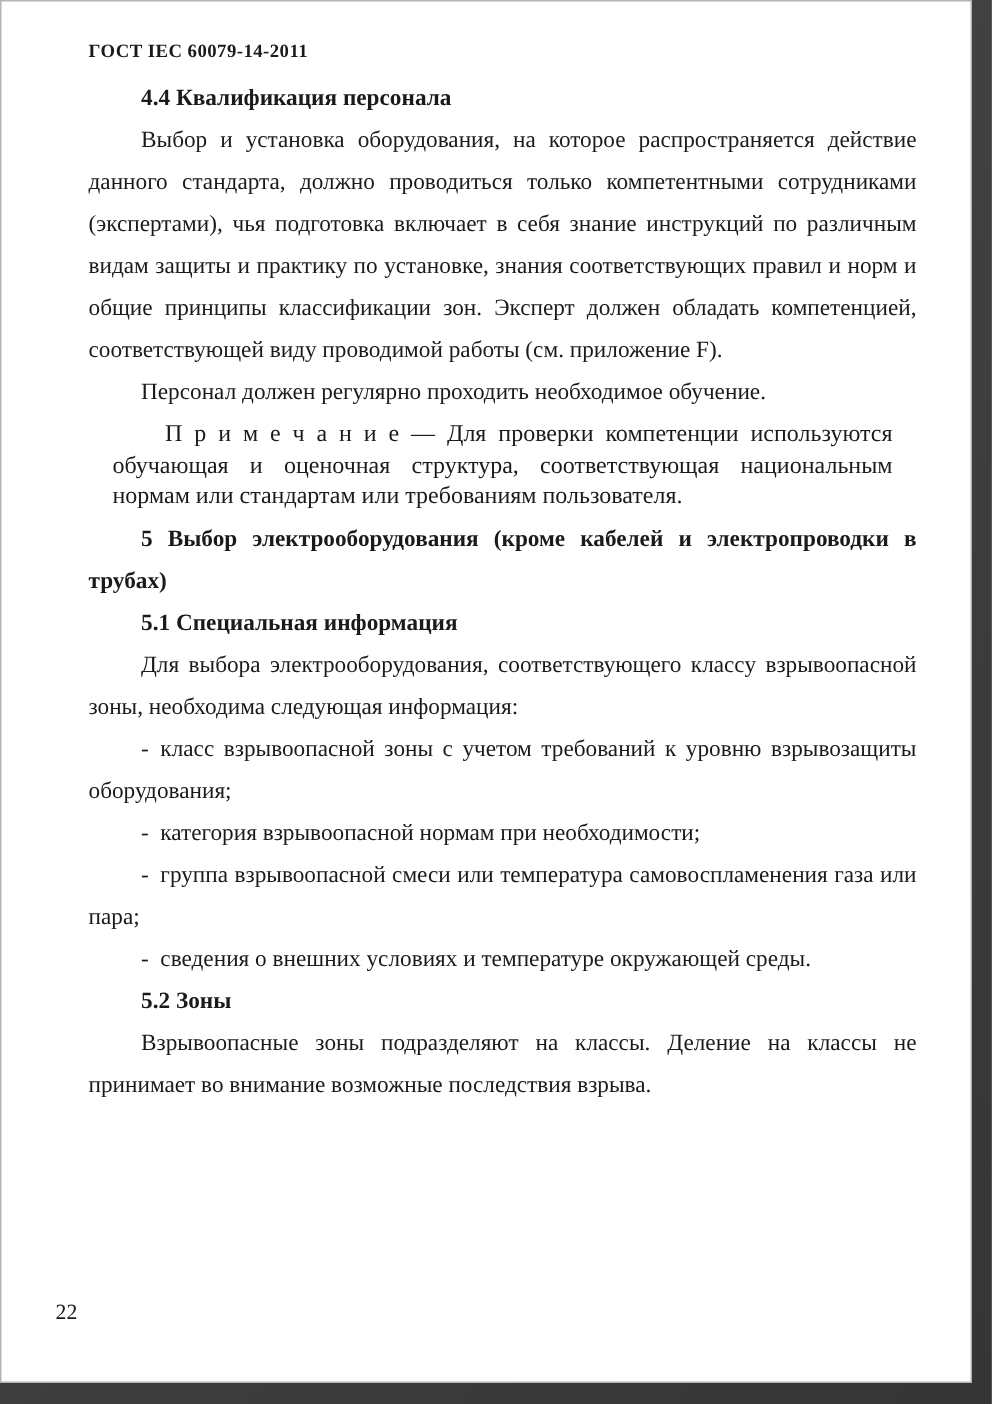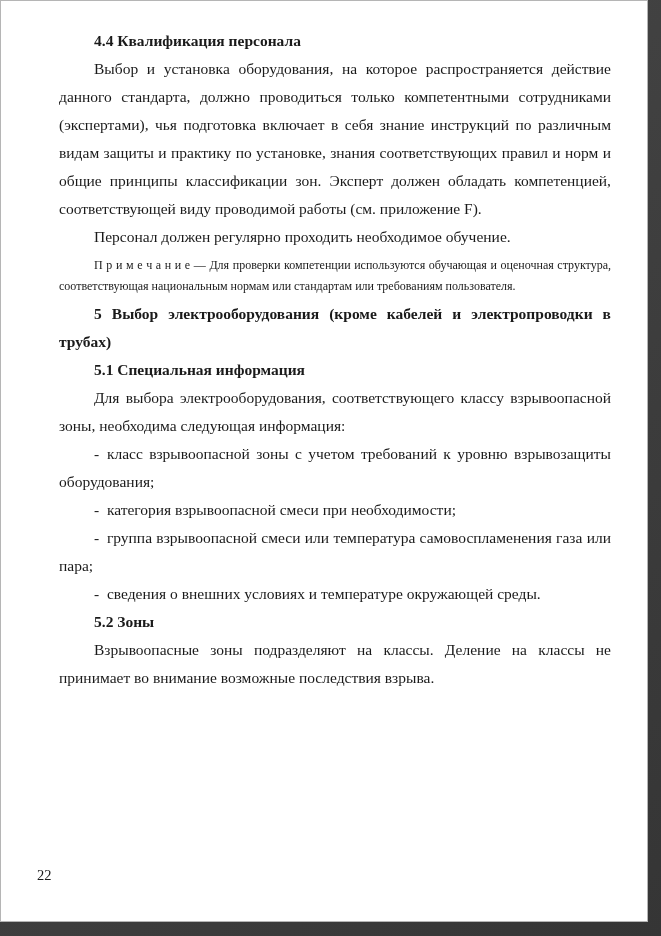--- a/index.html
+++ b/index.html
@@ -41,47 +41,48 @@
     text-align: justify;
   }
   .content p {
     margin: 0;
     text-indent: 35px;
   }
   .content p.h {
     font-weight: bold;
   }
   .content p.note {
-    font-size: 12px;
+    font-size: 16px;
     line-height: 20.5px;
-    margin: 4px 0;
+    margin: 4px 16px;
   }
   .pagenum {
     position: absolute;
     left: 36px;
     bottom: 37px;
     font-size: 14.5px;
   }
 </style>
 </head>
 <body>
 
 <div class="viewport">
   <div class="page">
     <div class="page-inner">
+      <div class="hdr">ГОСТ IEC 60079-14-2011</div>
       <div class="content">
         <p class="h">4.4 Квалификация персонала</p>
         <p class="p">Выбор и установка оборудования, на которое распространяется действие данного стандарта, должно проводиться только компетентными сотрудниками (экспертами), чья подготовка включает в себя знание инструкций по различным видам защиты и практику по установке, знания соответствующих правил и норм и общие принципы классификации зон. Эксперт должен обладать компетенцией, соответствующей виду проводимой работы (см. приложение F).</p>
         <p class="p">Персонал должен регулярно проходить необходимое обучение.</p>
         <p class="note">П р и м е ч а н и е  —  Для проверки компетенции используются обучающая и оценочная структура, соответствующая национальным нормам или стандартам или требованиям пользователя.</p>
         <p class="h">5 Выбор электрооборудования (кроме кабелей и электропроводки в трубах)</p>
         <p class="h">5.1 Специальная информация</p>
         <p class="p">Для выбора электрооборудования, соответствующего классу взрывоопасной зоны, необходима следующая информация:</p>
         <p class="p">- класс взрывоопасной зоны с учетом требований к уровню взрывозащиты оборудования;</p>
-        <p class="p">- категория взрывоопасной смеси при необходимости;</p>
+        <p class="p">- категория взрывоопасной нормам при необходимости;</p>
         <p class="p">- группа взрывоопасной смеси или температура самовоспламенения газа или пара;</p>
         <p class="p">- сведения о внешних условиях и температуре окружающей среды.</p>
         <p class="h">5.2 Зоны</p>
         <p class="p">Взрывоопасные зоны подразделяют на классы. Деление на классы не принимает во внимание возможные последствия взрыва.</p>
       </div>
     </div>
     <div class="pagenum">22</div>
   </div>
 </div>
 

